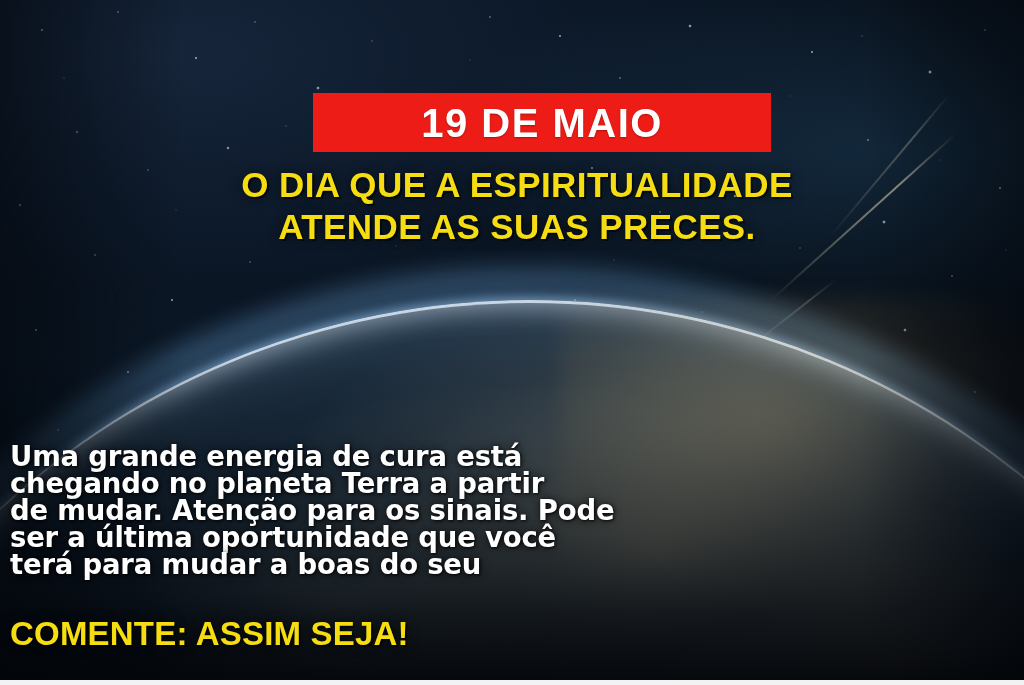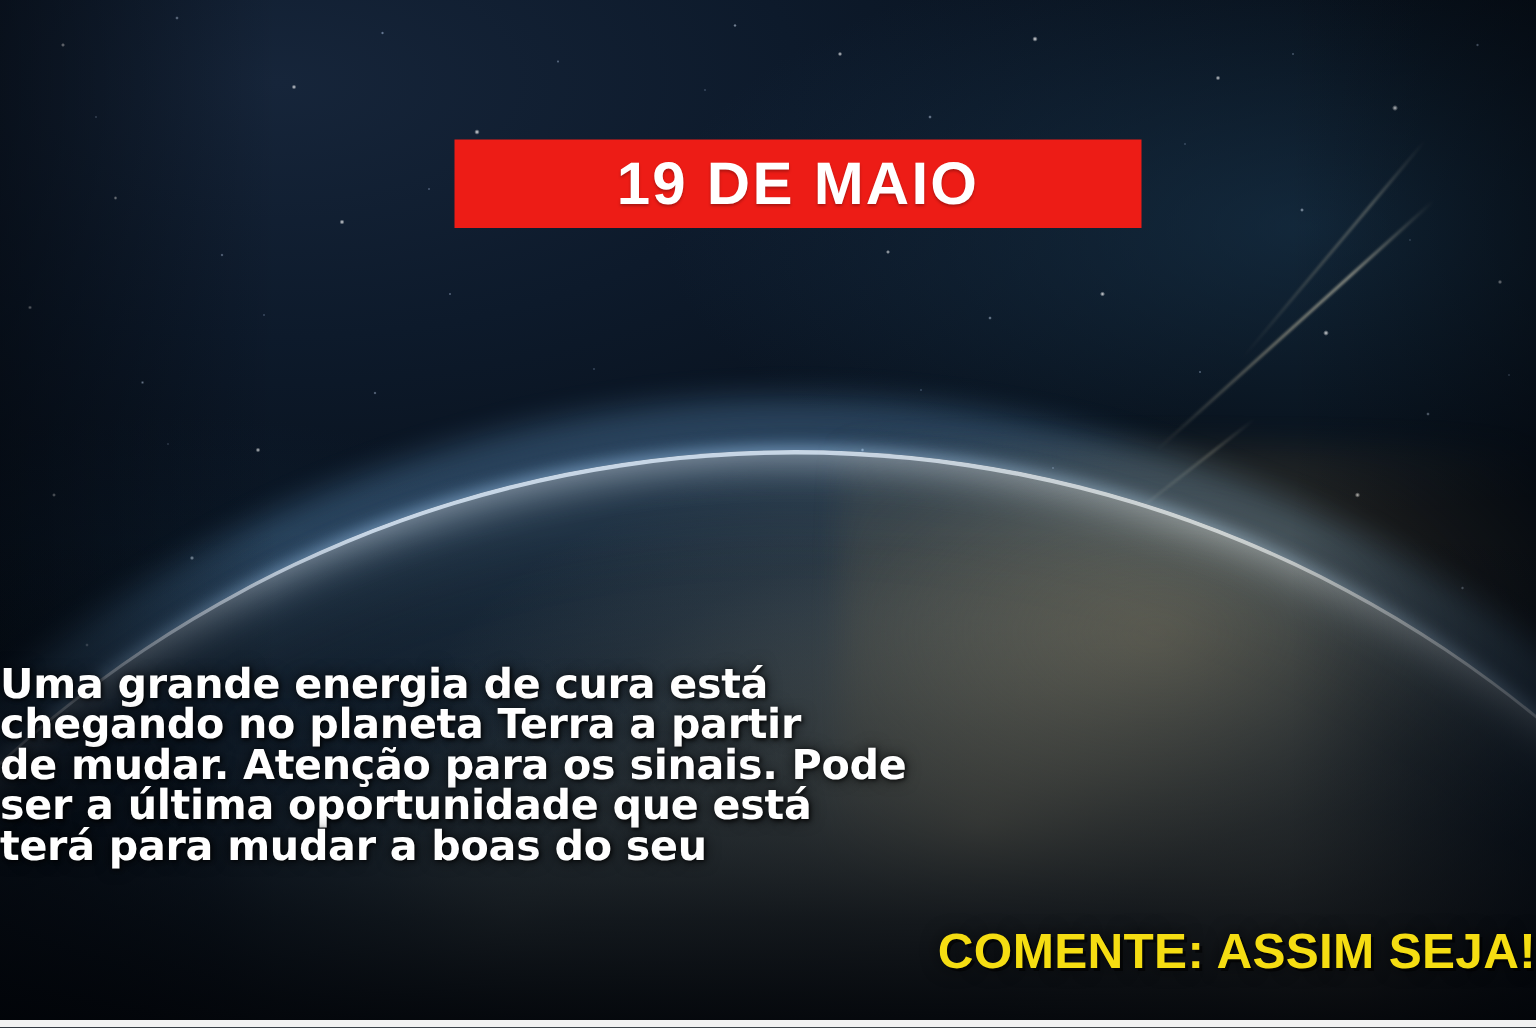--- a/index.html
+++ b/index.html
@@ -189,20 +189,21 @@
     inset: 0;
     background:
       linear-gradient(to right, rgba(2,5,10,0.55) 0%, rgba(2,5,10,0) 18%, rgba(2,5,10,0) 84%, rgba(2,5,10,0.45) 100%);
   }
 
   
   .content {
     position: absolute;
     inset: 0;
     z-index: 5;
+    margin-left: 10px;
   }
 
   .date-banner {
     position: absolute;
     left: 303px;
     top: 93px;
     width: 458px;
     height: 59px;
     background: #ed1c16;
     display: flex;
@@ -254,23 +255,23 @@
     text-shadow:
       1px 1px 3px rgba(0,0,0,0.85),
       0 0 10px rgba(0,0,0,0.70);
     white-space: nowrap;
   }
   .body-copy .bc-line { display: block; }
 
   .cta {
     position: absolute;
     left: 0;
-    right: 0;
+    right: 16px;
     top: 615px;
-    text-align: right;
+    text-align: left;
     font-family: "Liberation Sans", sans-serif;
     font-weight: bold;
     font-size: 33px;
     line-height: 38px;
     letter-spacing: 0.2px;
     color: #f5dd12;
     text-shadow:
       2px 2px 0 rgba(0,0,0,0.60),
       0 0 12px rgba(0,0,0,0.70);
     white-space: nowrap;
@@ -306,26 +307,30 @@
 
   <div class="vignette-sides"></div>
   <div class="vignette-bottom"></div>
 
   <div class="content">
 
     <div class="date-banner">
       <span class="date-banner-text">19 DE MAIO</span>
     </div>
 
+    <div class="headline">
+      <span class="hl-line">O DIA QUE A ESPIRITUALIDADE</span>
+      <span class="hl-line">ATENDE AS SUAS PRECES.</span>
+    </div>
 
     <div class="body-copy">
       <span class="bc-line">Uma grande energia de cura está</span>
       <span class="bc-line">chegando no planeta Terra a partir</span>
       <span class="bc-line">de mudar. Atenção para os sinais. Pode</span>
-      <span class="bc-line">ser a última oportunidade que está</span>
+      <span class="bc-line">ser a última oportunidade que você</span>
       <span class="bc-line">terá para mudar a boas do seu</span>
     </div>
 
     <div class="cta">COMENTE: ASSIM SEJA!</div>
 
   </div>
 
   <div class="bottom-strip"></div>
 </div>
 

